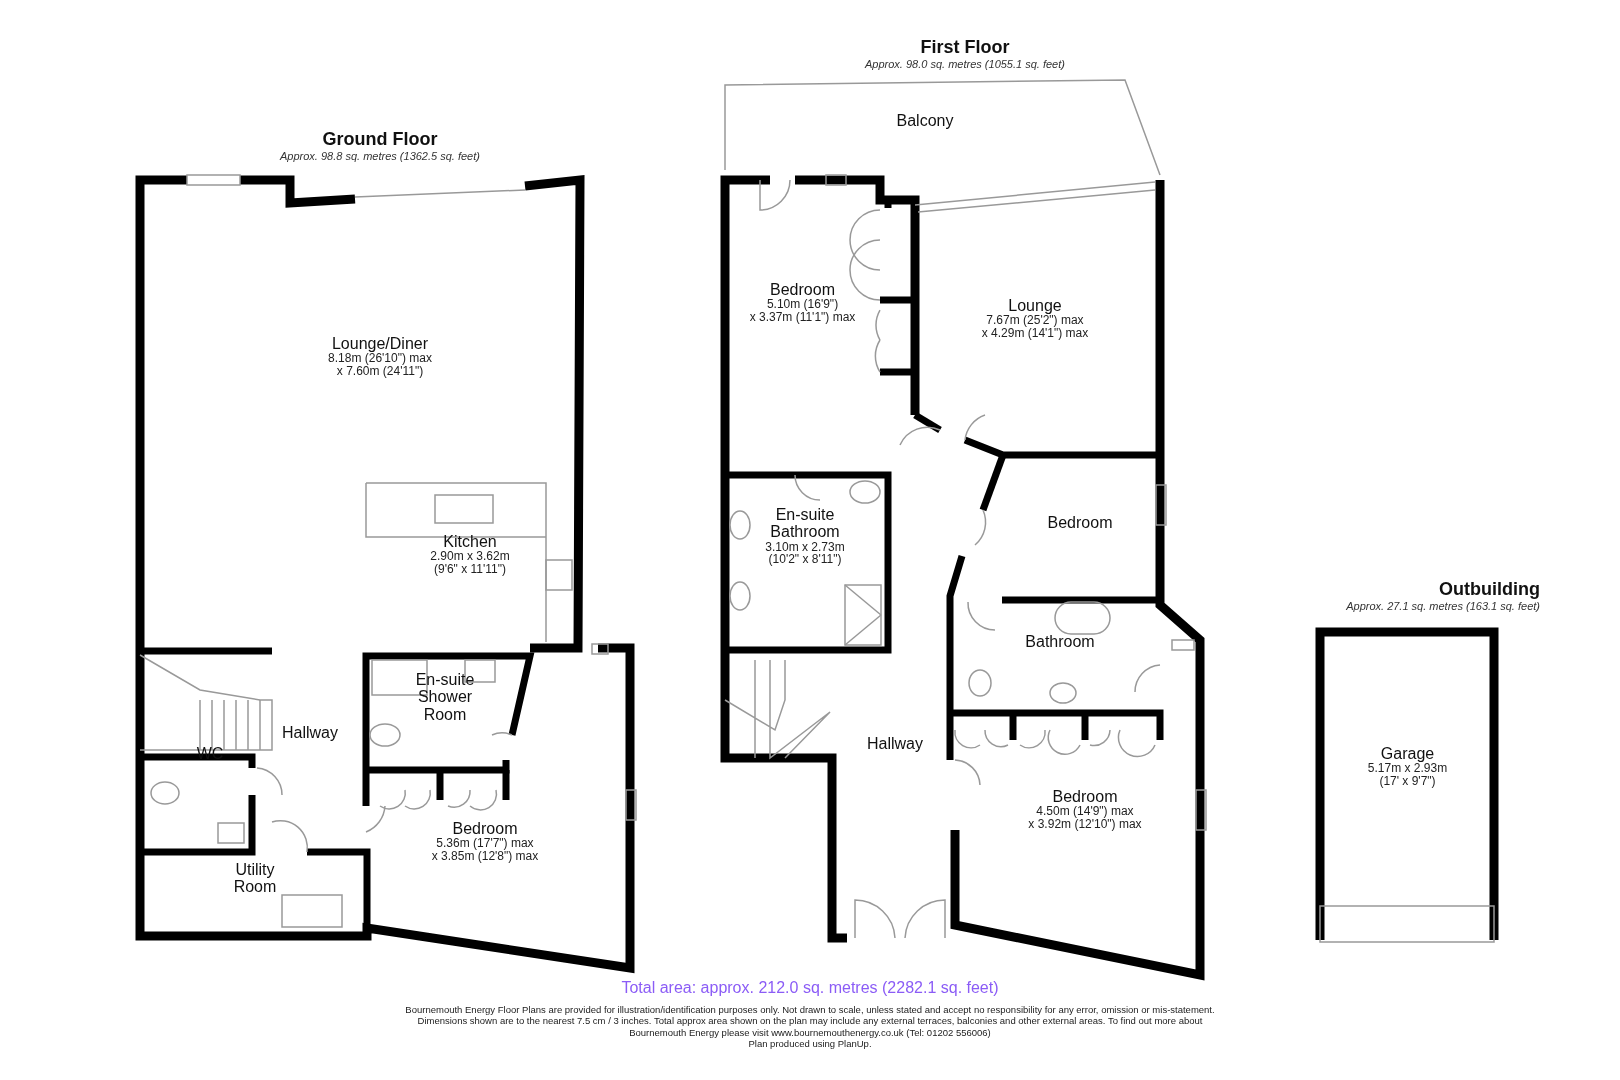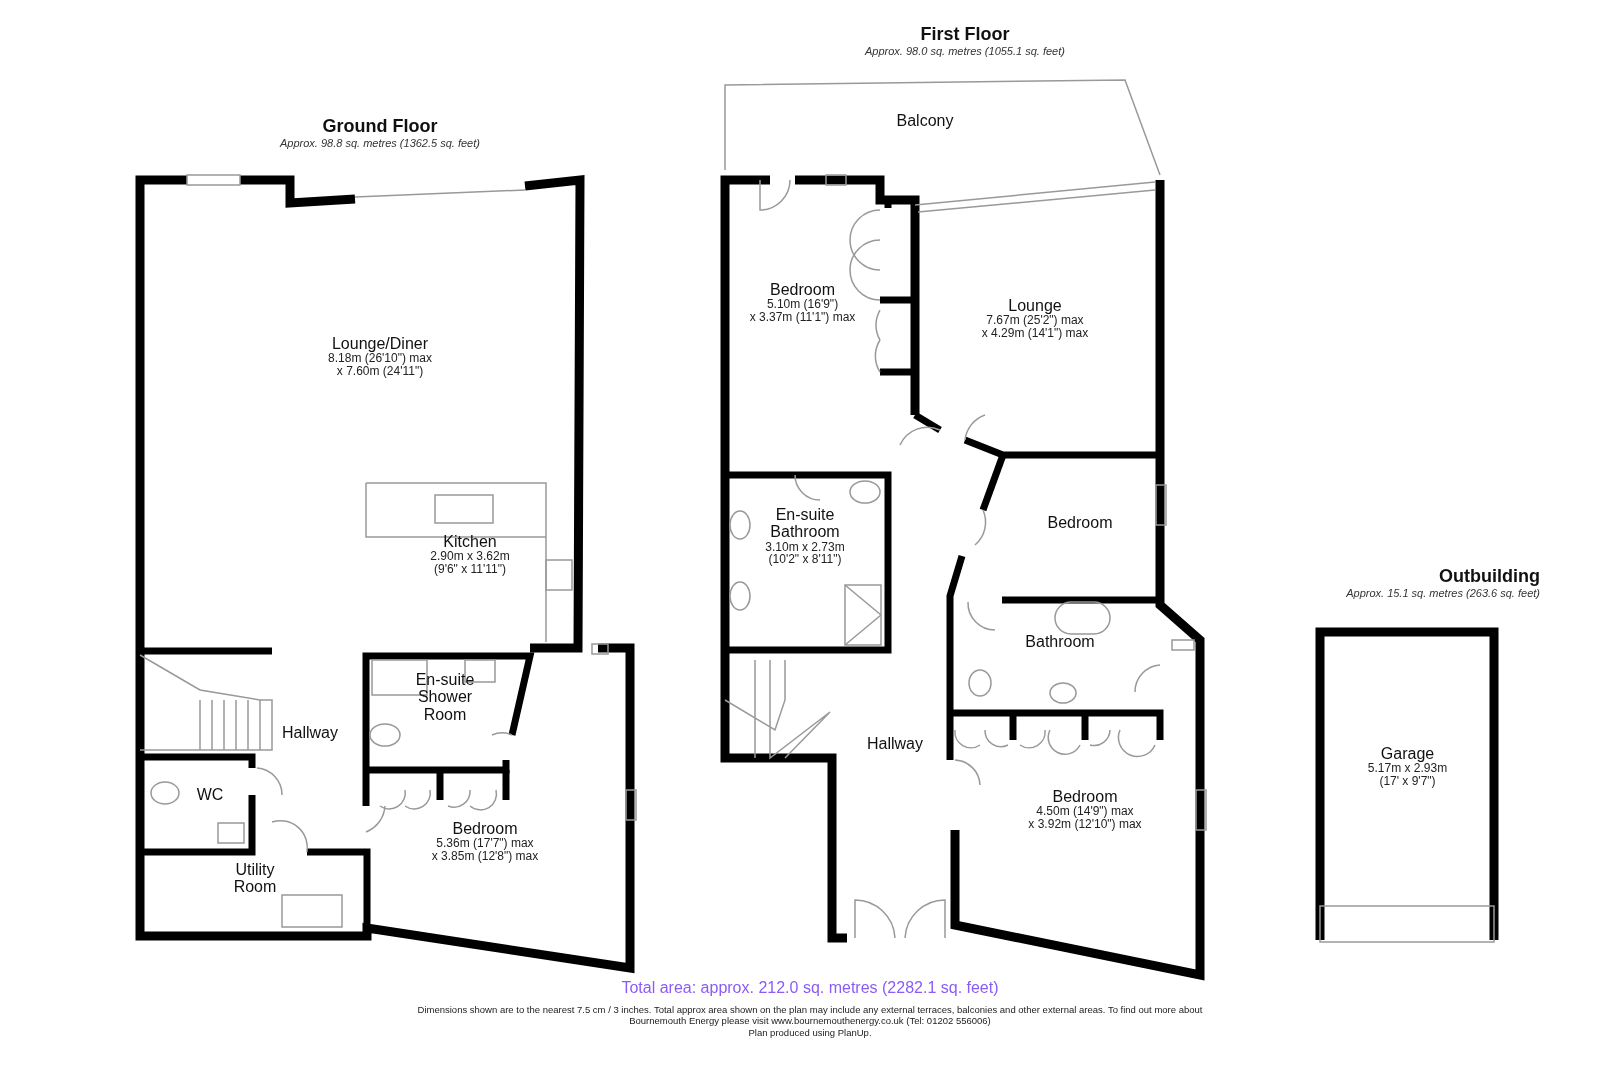--- a/index.html
+++ b/index.html
@@ -1,20 +1,20 @@
 <!DOCTYPE html>
 <html><head>
 <meta charset="utf-8">
 <style>
   html, body { margin: 0; padding: 0; background: #ffffff; }
   body { width: 1620px; height: 1080px; position: relative; overflow: hidden;
          font-family: "Liberation Sans", sans-serif; color: #111; }
   svg.plan { position: absolute; left: 0; top: 0; }
   .abs { position: absolute; text-align: center; white-space: nowrap; }
-  .floor-title { font-weight: bold; font-size: 18px; color: #111; }
+  .floor-title { font-weight: bold; font-size: 18px; color: #111; margin-top: 13px; }
   .floor-sub { font-size: 11px; color: #333; font-style: italic; }
   .room { position: absolute; text-align: center; line-height: 1.08; }
   .room .name { font-weight: normal; font-size: 16px; display: block; }
   .room .dim { font-size: 12px; display: block; color: #222; }
   .total { font-size: 16px; color: #8b5cf6; }
   .disc { font-size: 9.5px; color: #222; line-height: 1.2; }
 </style>
 </head>
 <body>
 
@@ -136,42 +136,42 @@
 <div class="abs" style="left:230px; top:116px; width:300px;">
   <div class="floor-title">Ground Floor</div>
   <div class="floor-sub">Approx. 98.8 sq. metres (1362.5 sq. feet)</div>
 </div>
 <div class="abs" style="left:815px; top:24px; width:300px;">
   <div class="floor-title">First Floor</div>
   <div class="floor-sub">Approx. 98.0 sq. metres (1055.1 sq. feet)</div>
 </div>
 <div class="abs" style="left:1280px; top:566px; width:260px;text-align:right;">
   <div class="floor-title">Outbuilding</div>
-  <div class="floor-sub">Approx. 15.1 sq. metres (263.6 sq. feet)</div>
+  <div class="floor-sub">Approx. 27.1 sq. metres (163.1 sq. feet)</div>
 </div>
 
 <div class="room" style="left:280px; top:335px; width:200px;">
   <span class="name">Lounge/Diner</span>
   <span class="dim">8.18m (26'10") max</span>
   <span class="dim">x 7.60m (24'11")</span>
 </div>
 <div class="room" style="left:400px; top:533px; width:140px;">
   <span class="name">Kitchen</span>
   <span class="dim">2.90m x 3.62m</span>
   <span class="dim">(9'6" x 11'11")</span>
 </div>
 <div class="room" style="left:390px; top:671px; width:110px;">
   <span class="name">En-suite</span>
   <span class="name">Shower</span>
   <span class="name">Room</span>
 </div>
 <div class="room" style="left:265px; top:724px; width:90px;">
   <span class="name">Hallway</span>
 </div>
-<div class="room" style="left:180px; top:786px; width:60px;">
+<div class="room" style="left:180px; top:745px; width:60px;">
   <span class="name">WC</span>
 </div>
 <div class="room" style="left:210px; top:861px; width:90px;">
   <span class="name">Utility</span>
   <span class="name">Room</span>
 </div>
 <div class="room" style="left:410px; top:820px; width:150px;">
   <span class="name">Bedroom</span>
   <span class="dim">5.36m (17'7") max</span>
   <span class="dim">x 3.85m (12'8") max</span>
@@ -212,16 +212,17 @@
 </div>
 
 <div class="room" style="left:1350px; top:745px; width:115px;">
   <span class="name">Garage</span>
   <span class="dim">5.17m x 2.93m</span>
   <span class="dim">(17' x 9'7")</span>
 </div>
 
 <div class="abs total" style="left:410px; top:979px; width:800px;">Total area: approx. 212.0 sq. metres (2282.1 sq. feet)</div>
 <div class="abs disc" style="left:310px; top:1004px; width:1000px;">
+  <div>Bournemouth Energy Floor Plans are provided for illustration/identification purposes only. Not drawn to scale, unless stated and accept no responsibility for any error, omission or mis-statement.</div>
   <div>Dimensions shown are to the nearest 7.5 cm / 3 inches. Total approx area shown on the plan may include any external terraces, balconies and other external areas. To find out more about</div>
   <div>Bournemouth Energy please visit www.bournemouthenergy.co.uk (Tel: 01202 556006)</div>
   <div>Plan produced using PlanUp.</div>
 </div>
 
 </body></html>

